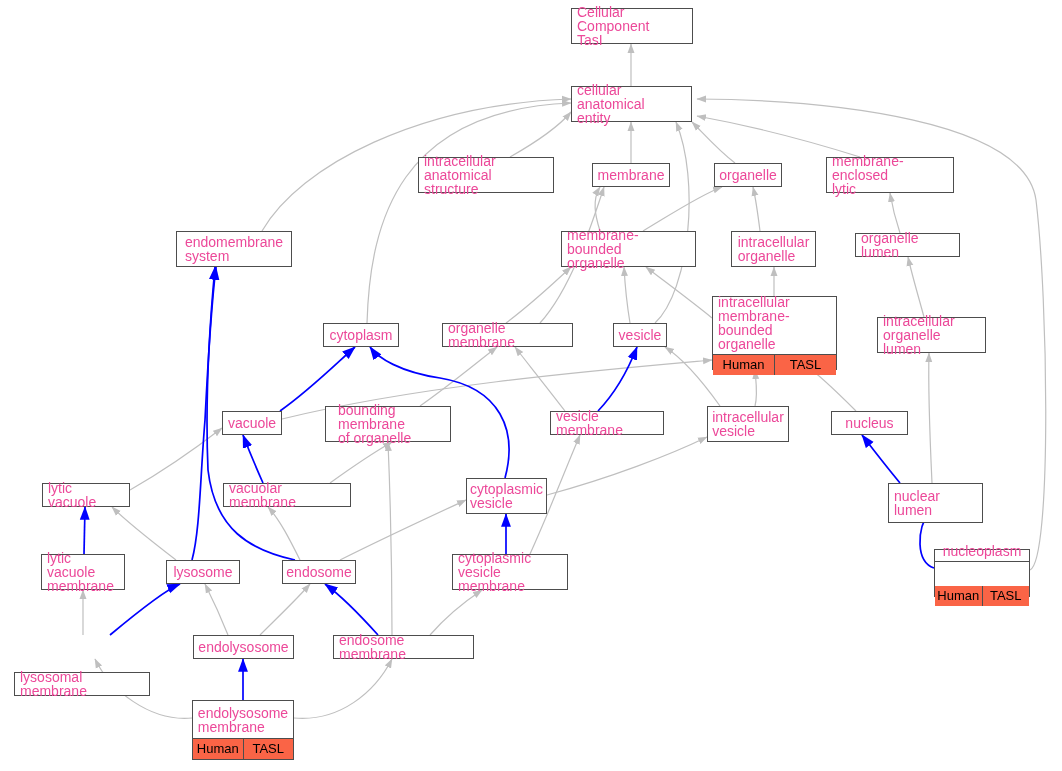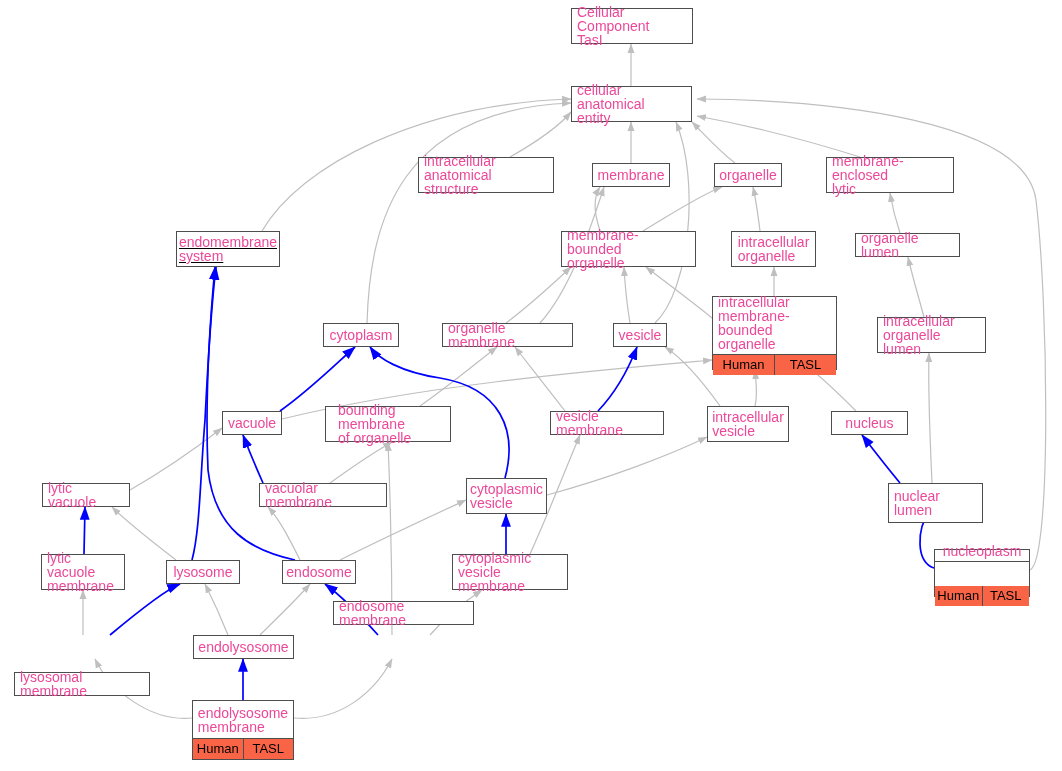--- a/index.html
+++ b/index.html
@@ -151,21 +151,21 @@
       <div class="node" style="left: 592px; top: 163px; width: 78px; height: 24px;">
         <div class="node-label">membrane</div>
       </div>
       <div class="node" style="left: 714px; top: 163px; width: 68px; height: 24px;">
         <div class="node-label">organelle</div>
       </div>
       <div class="node" style="left: 826px; top: 157px; width: 128px; height: 36px;">
         <div class="node-label">membrane-enclosed
 lytic</div>
       </div>
-      <div class="node" style="left: 176px; top: 231px; width: 104px; height: 36px; text-decoration: underline;">
+      <div class="node" style="left: 176px; top: 231px; width: 116px; height: 36px;">
         <div class="node-label">endomembrane
 system</div>
       </div>
       <div class="node" style="left: 561px; top: 231px; width: 135px; height: 36px;">
         <div class="node-label">membrane-bounded
 organelle</div>
       </div>
       <div class="node" style="left: 731px; top: 231px; width: 85px; height: 36px;">
         <div class="node-label">intracellular
 organelle</div>
@@ -208,21 +208,21 @@
       <div class="node" style="left: 707px; top: 406px; width: 82px; height: 36px;">
         <div class="node-label">intracellular
 vesicle</div>
       </div>
       <div class="node" style="left: 831px; top: 411px; width: 77px; height: 24px;">
         <div class="node-label">nucleus</div>
       </div>
       <div class="node" style="left: 42px; top: 483px; width: 88px; height: 24px;">
         <div class="node-label">lytic vacuole</div>
       </div>
-      <div class="node" style="left: 223px; top: 483px; width: 128px; height: 24px; margin-left: 36px;">
+      <div class="node" style="left: 223px; top: 483px; width: 128px; height: 24px;">
         <div class="node-label">vacuolar membrane</div>
       </div>
       <div class="node" style="left: 466px; top: 478px; width: 81px; height: 36px;">
         <div class="node-label">cytoplasmic
 vesicle</div>
       </div>
       <div class="node" style="left: 888px; top: 483px; width: 95px; height: 40px;">
         <div class="node-label">nuclear lumen</div>
       </div>
       <div class="node" style="left: 41px; top: 554px; width: 84px; height: 36px;">
@@ -245,21 +245,21 @@
           <div class="anno-cell" style="background: rgb(250, 100, 70);">Human</div>
           <div class="anno-cell" style="background: rgb(250, 100, 70);">TASL</div>
         </div>
       </div>
       <div class="node" style="left: 14px; top: 672px; width: 136px; height: 24px;">
         <div class="node-label">lysosomal membrane</div>
       </div>
       <div class="node" style="left: 193px; top: 635px; width: 101px; height: 24px;">
         <div class="node-label">endolysosome</div>
       </div>
-      <div class="node" style="left: 333px; top: 601px; width: 141px; height: 24px;">
+      <div class="node" style="left: 333px; top: 635px; width: 141px; height: 24px;">
         <div class="node-label">endosome membrane</div>
       </div>
       <div class="node highlight" style="left: 192px; top: 700px; width: 102px; height: 60px;">
         <div class="node-label">endolysosome
 membrane</div>
         <div class="anno-row">
           <div class="anno-cell" style="background: rgb(250, 100, 70);">Human</div>
           <div class="anno-cell" style="background: rgb(250, 100, 70);">TASL</div>
         </div>
       </div>

